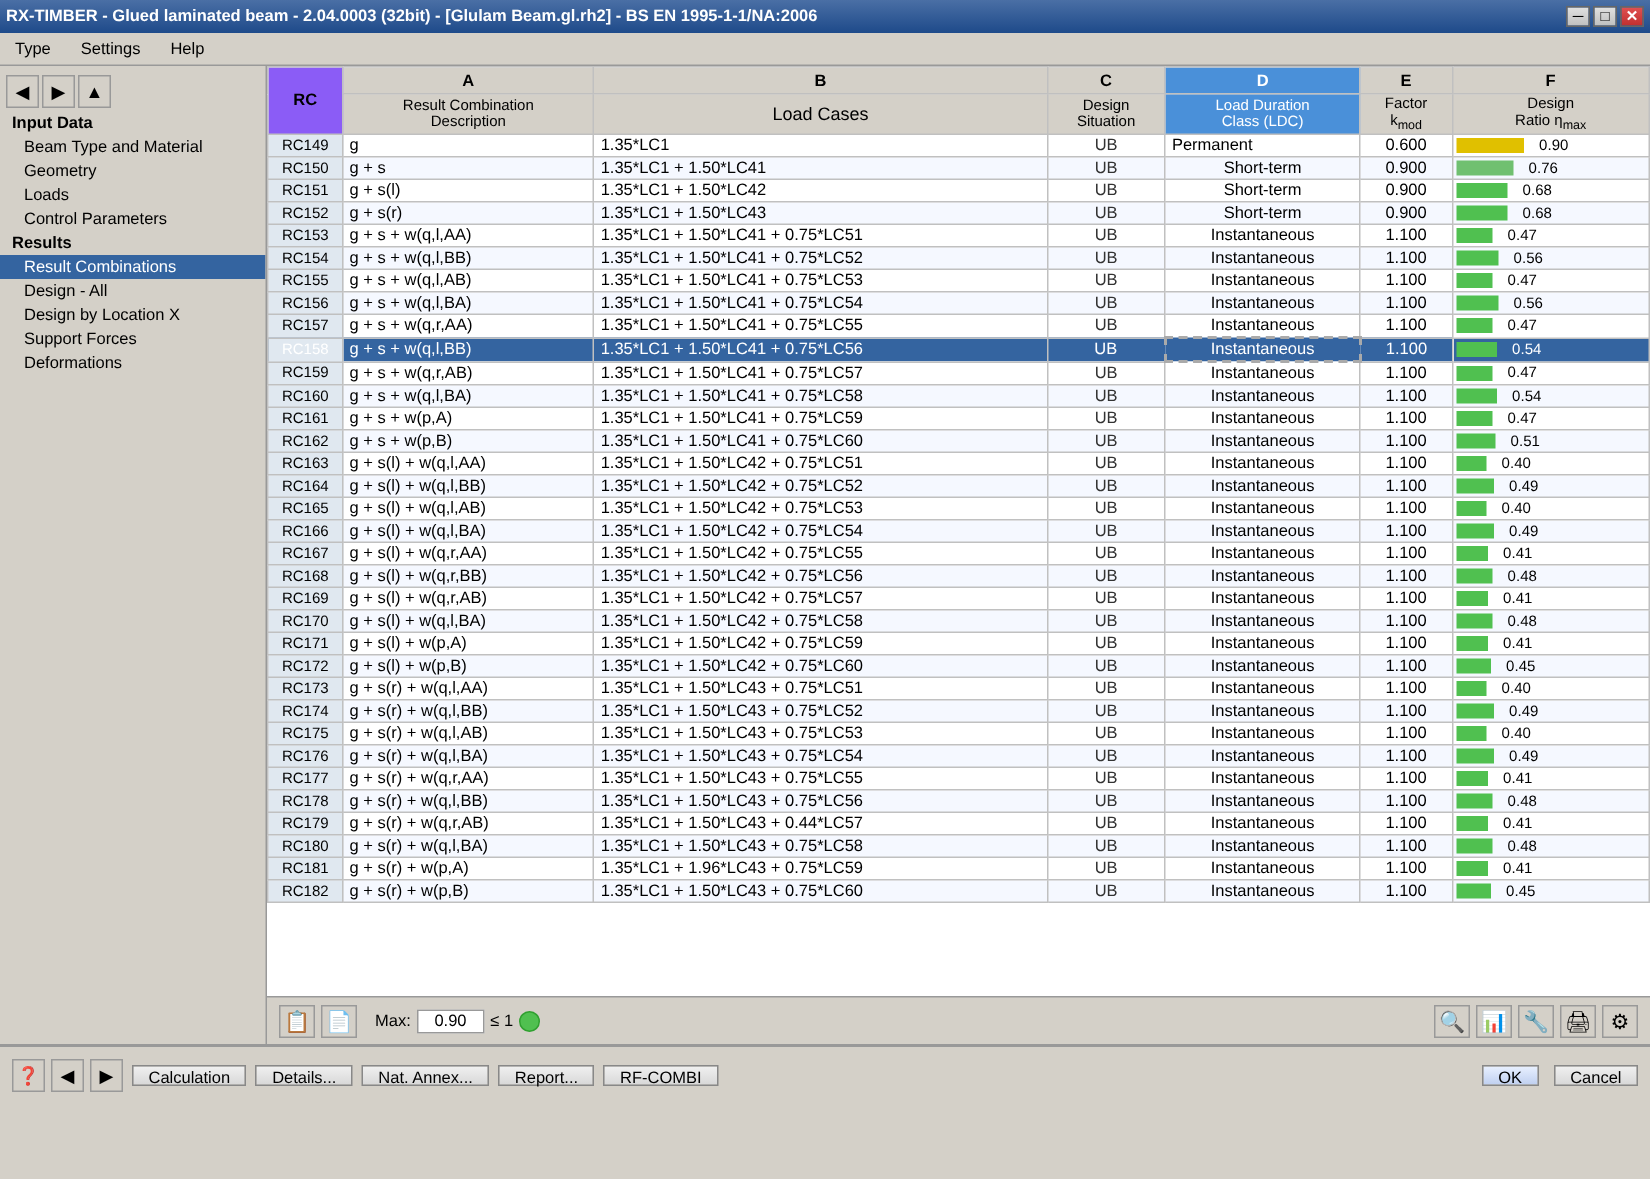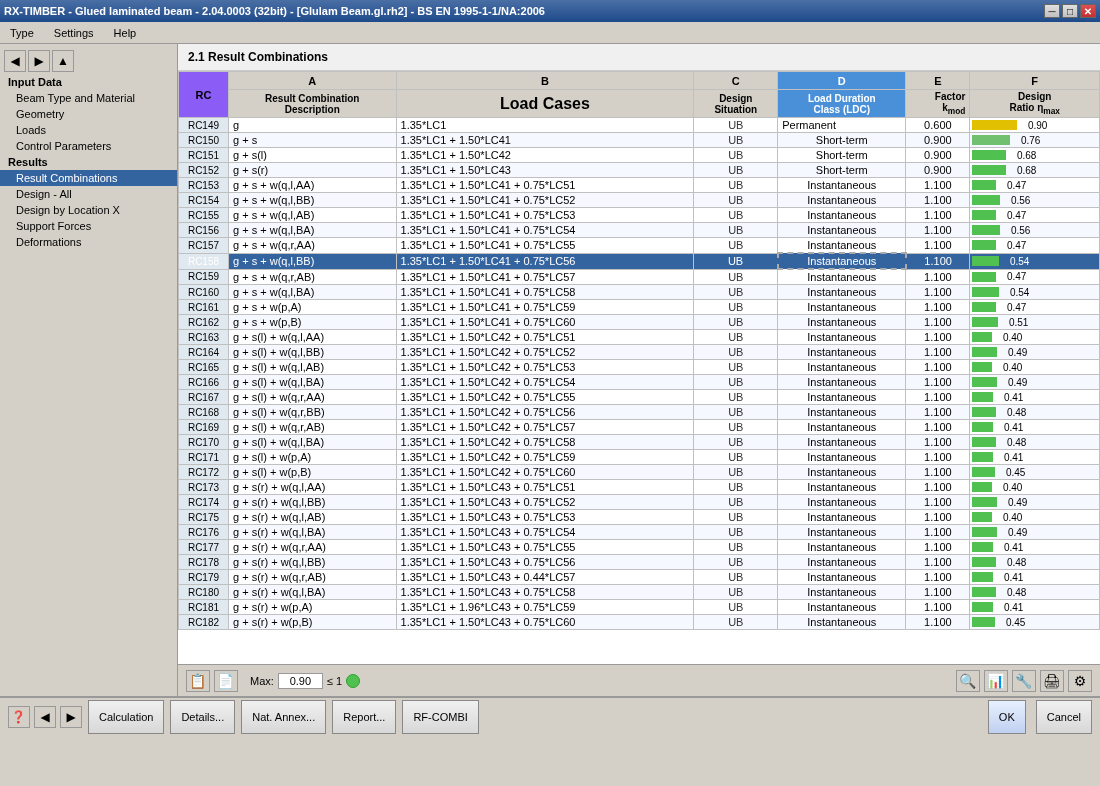--- a/index.html
+++ b/index.html
@@ -179,21 +179,21 @@
       border-top: 2px solid #999;
       display: flex;
       align-items: center;
       padding: 0 8px;
       gap: 6px;
     }
     .btn-left { display: flex; gap: 4px; align-items: center; }
     .btn-right { margin-left: auto; display: flex; gap: 10px; }
     
     .action-btn {
-      height: 34px;
+      height: 14px;
       padding: 2px 10px;
       background: linear-gradient(to bottom, #f0f0f0, #d8d8d8);
       border: 1px solid #888;
       cursor: pointer;
       font-size: 11px;
     }
     .action-btn.primary {
       background: linear-gradient(to bottom, #e8f0ff, #c0d0f0);
     }
 
@@ -205,21 +205,21 @@
     .nav-icon {
       width: 22px; height: 22px;
       background: #d4d0c8;
       border: 1px solid #999;
       display: flex; align-items: center; justify-content: center;
       cursor: pointer;
       font-size: 12px;
     }
 
     .header-row-1 th { height: 18px; }
-    .header-row-2 th { height: 18px; font-weight: bold; font-size: 10px; }
+    .header-row-2 th { height: 18px; font-weight: normal; font-size: 10px; }
   </style>
 </head>
 <body>
 
 <div class="title-bar">
   <span>RX-TIMBER - Glued laminated beam - 2.04.0003 (32bit) - [Glulam Beam.gl.rh2] - BS EN 1995-1-1/NA:2006</span>
   <div class="title-bar-buttons">
     <div class="title-btn">─</div>
     <div class="title-btn">□</div>
     <div class="title-btn close">✕</div>
@@ -249,40 +249,39 @@
 
     <div class="sidebar-section">Results</div>
     <div class="sidebar-item active">Result Combinations</div>
     <div class="sidebar-item">Design - All</div>
     <div class="sidebar-item">Design by Location X</div>
     <div class="sidebar-item">Support Forces</div>
     <div class="sidebar-item">Deformations</div>
   </div>
 
   <div class="content-area">
-    <div class="content-title">2.1 Result Combinations</div>
 
     <div class="table-container">
       <table>
         <thead>
           <tr class="header-row-1">
             <th class="col-rc" rowspan="2">RC</th>
             <th style="background:#d4d0c8; text-align:center;">A</th>
             <th style="background:#d4d0c8; text-align:center;">B</th>
             <th style="background:#d4d0c8; text-align:center;">C</th>
             <th style="background:#4a90d9; color:white; text-align:center;">D</th>
             <th style="background:#d4d0c8; text-align:center;">E</th>
             <th style="background:#d4d0c8; text-align:center;">F</th>
           </tr>
           <tr class="header-row-2">
             <th style="background:#d4d0c8; text-align:center; font-size:10px;">Result Combination<br>Description</th>
-            <th style="background:#d4d0c8; text-align:center; font-size:16px;">Load Cases</th>
+            <th style="background:#d4d0c8; text-align:center; font-size:12px;">Load Cases</th>
             <th style="background:#d4d0c8; text-align:center; font-size:10px;">Design<br>Situation</th>
             <th style="background:#4a90d9; color:white; text-align:center; font-size:10px;">Load Duration<br>Class (LDC)</th>
-            <th style="background:#d4d0c8; text-align:right; font-size:10px;">Factor<br>k<sub>mod</sub></th>
+            <th style="background:#d4d0c8; text-align:center; font-size:10px;">Factor<br>k<sub>mod</sub></th>
             <th style="background:#d4d0c8; text-align:center; font-size:10px;">Design<br>Ratio η<sub>max</sub></th>
           </tr>
         </thead>
         <tbody id="table-body">
         <tr>
               <td class="rc-cell">RC149</td>
               <td>g</td>
               <td>1.35*LC1</td>
               <td class="ub-cell">UB</td>
               <td style="text-align: left;">Permanent</td>

